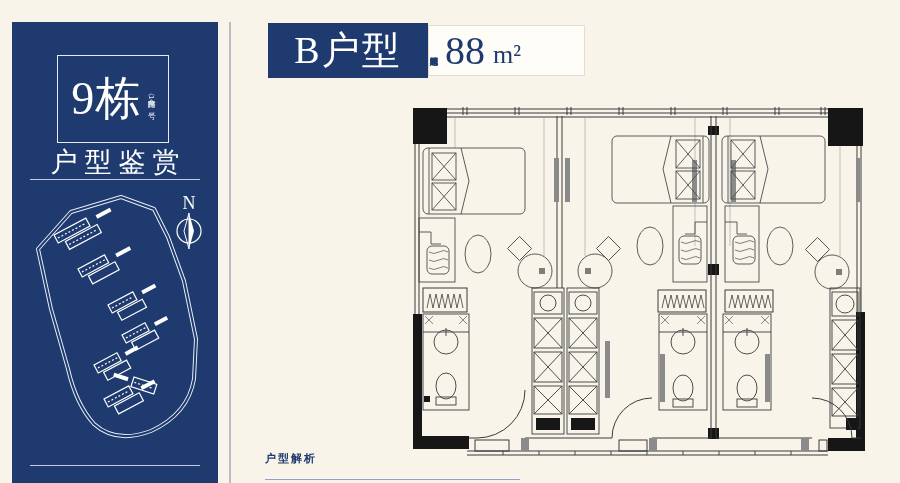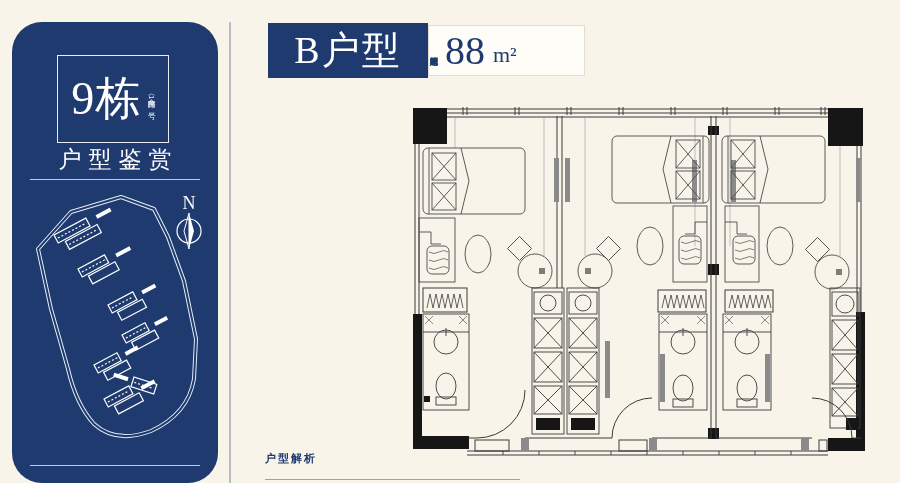--- a/index.html
+++ b/index.html
@@ -4,34 +4,34 @@
 <style>
   html,body{margin:0;padding:0;}
   body{
     width:900px;height:483px;position:relative;overflow:hidden;
     background:#f8f4ea;
     font-family:"Liberation Serif","DejaVu Serif",serif;
   }
   
   .sidebar{
     position:absolute;left:12px;top:22px;width:206px;height:461px;
-    background:#1e3a6e;color:#fff;border-radius:30px;
+    background:#1e3a6e;color:#fff;
   }
   .bnum-box{
     position:absolute;left:45px;top:33px;width:110px;height:86px;
     border:1px solid #e8ecf5;display:flex;align-items:center;justify-content:center;gap:4px;
   }
   .bnum{font-size:46px;line-height:1;color:#fff;letter-spacing:1px;}
   .baddr{
     writing-mode:vertical-rl;font-size:8px;line-height:1.05;color:#dfe6f2;
     font-family:"Liberation Sans",sans-serif;letter-spacing:1px;max-height:76px;
   }
   .sb-title{
     position:absolute;left:0;top:122px;width:100%;text-align:center;
-    font-size:23px;letter-spacing:7px;color:#fff;text-indent:7px;
+    font-size:27px;letter-spacing:7px;color:#fff;text-indent:7px;
   }
   .sb-div{position:absolute;left:18px;right:18px;height:1px;background:rgba(235,240,250,.8);}
   .sb-div.top{top:157px;}
   .sb-div.bot{top:443px;}
   .sitemap{position:absolute;left:4px;top:165px;width:198px;height:272px;}
   
   .vline{position:absolute;left:229px;top:22px;width:2px;height:461px;background:#b9bcc4;}
   
   .hdr-blue{
     position:absolute;left:268px;top:23px;width:160px;height:55px;
@@ -41,21 +41,21 @@
   .hdr-white{
     position:absolute;left:428px;top:25px;width:157px;height:51px;
     background:#fffdf8;border:1px solid #e3ddcf;box-sizing:border-box;
     display:flex;align-items:center;gap:8px;padding-left:0;color:#1e3a6e;
   }
   .area-prefix{
     writing-mode:vertical-rl;font-size:8px;line-height:1;letter-spacing:0;
     font-family:"Liberation Sans",sans-serif;color:#1e3a6e;font-weight:bold;max-height:40px;
   }
   .area-value{font-size:40px;line-height:1;}
-  .area-unit{font-size:22px;padding-top:8px;}
+  .area-unit{font-size:26px;padding-top:8px;}
   
   .plan{position:absolute;left:403px;top:96px;width:470px;height:370px;}
   
   .ftr-title{
     position:absolute;left:265px;top:451px;font-size:11px;color:#1e3a6e;
     font-family:"Liberation Sans",sans-serif;font-weight:bold;letter-spacing:2px;
   }
   .ftr-line{position:absolute;left:265px;top:479px;width:255px;height:1px;background:#93a2c2;}
 </style>
 </head>

